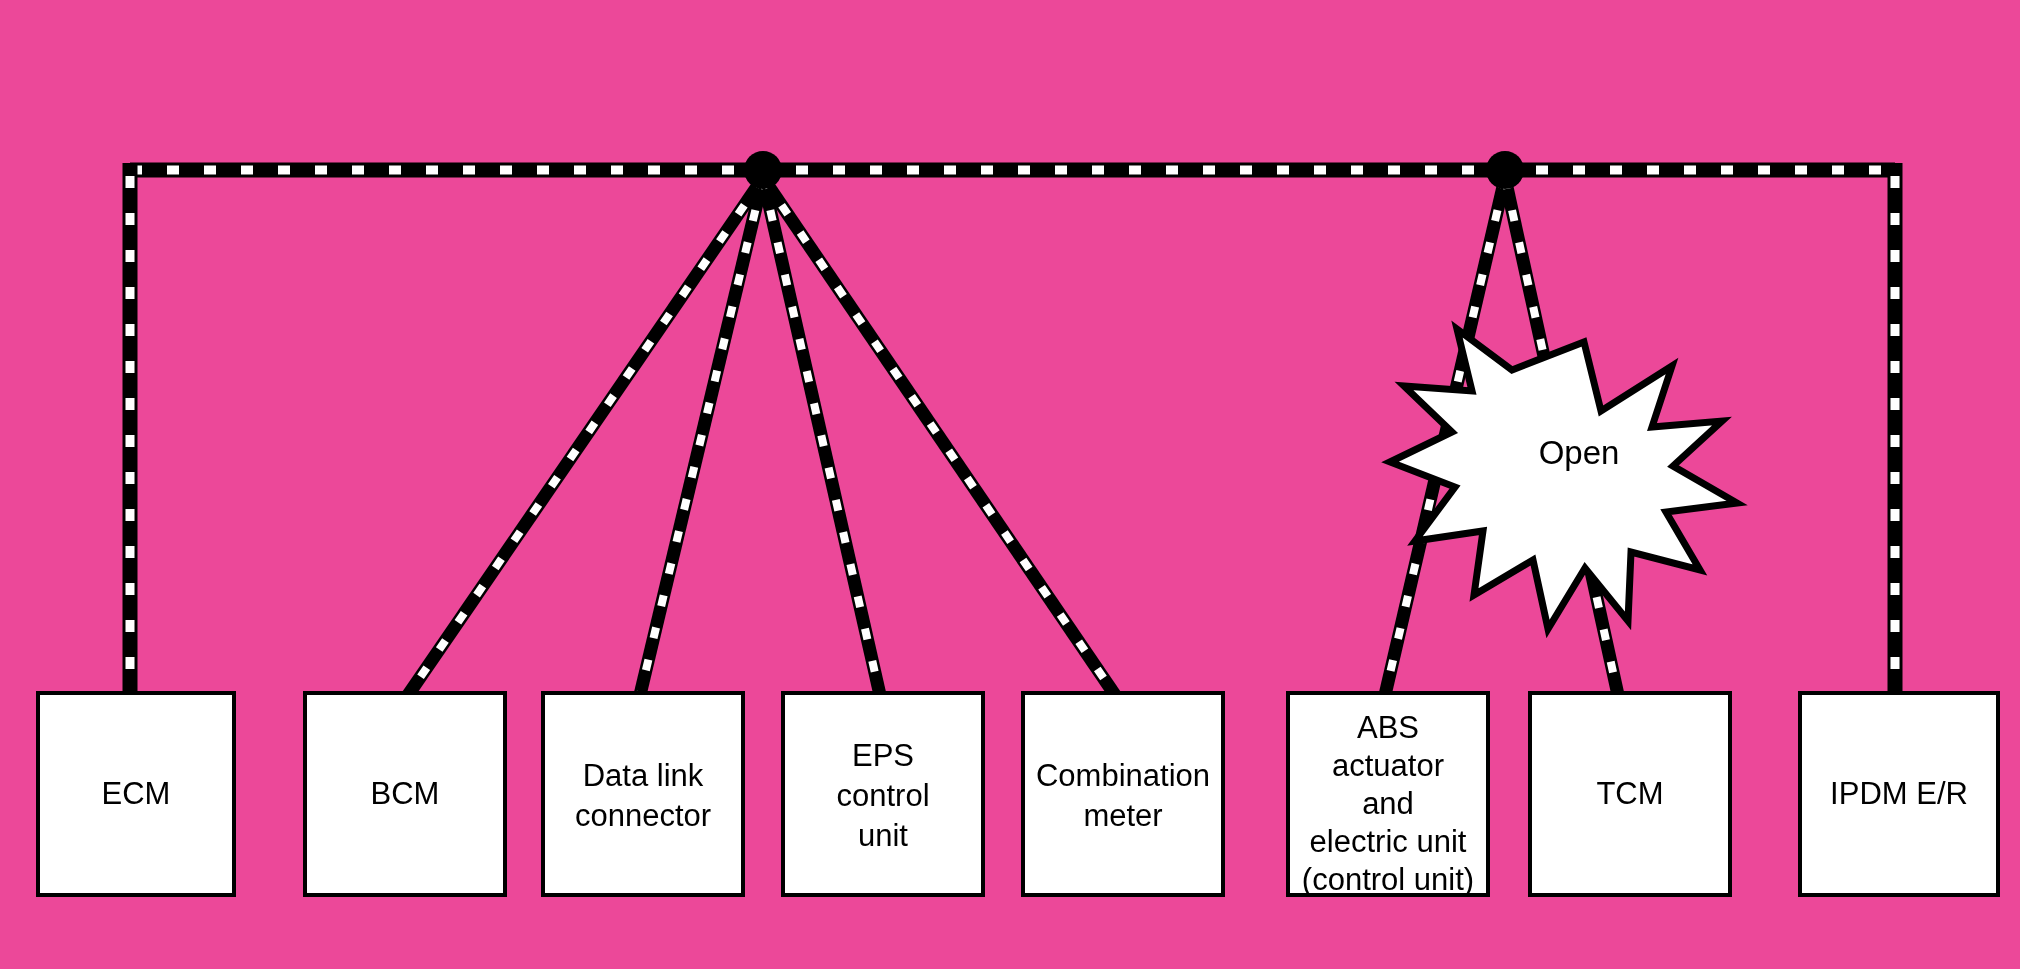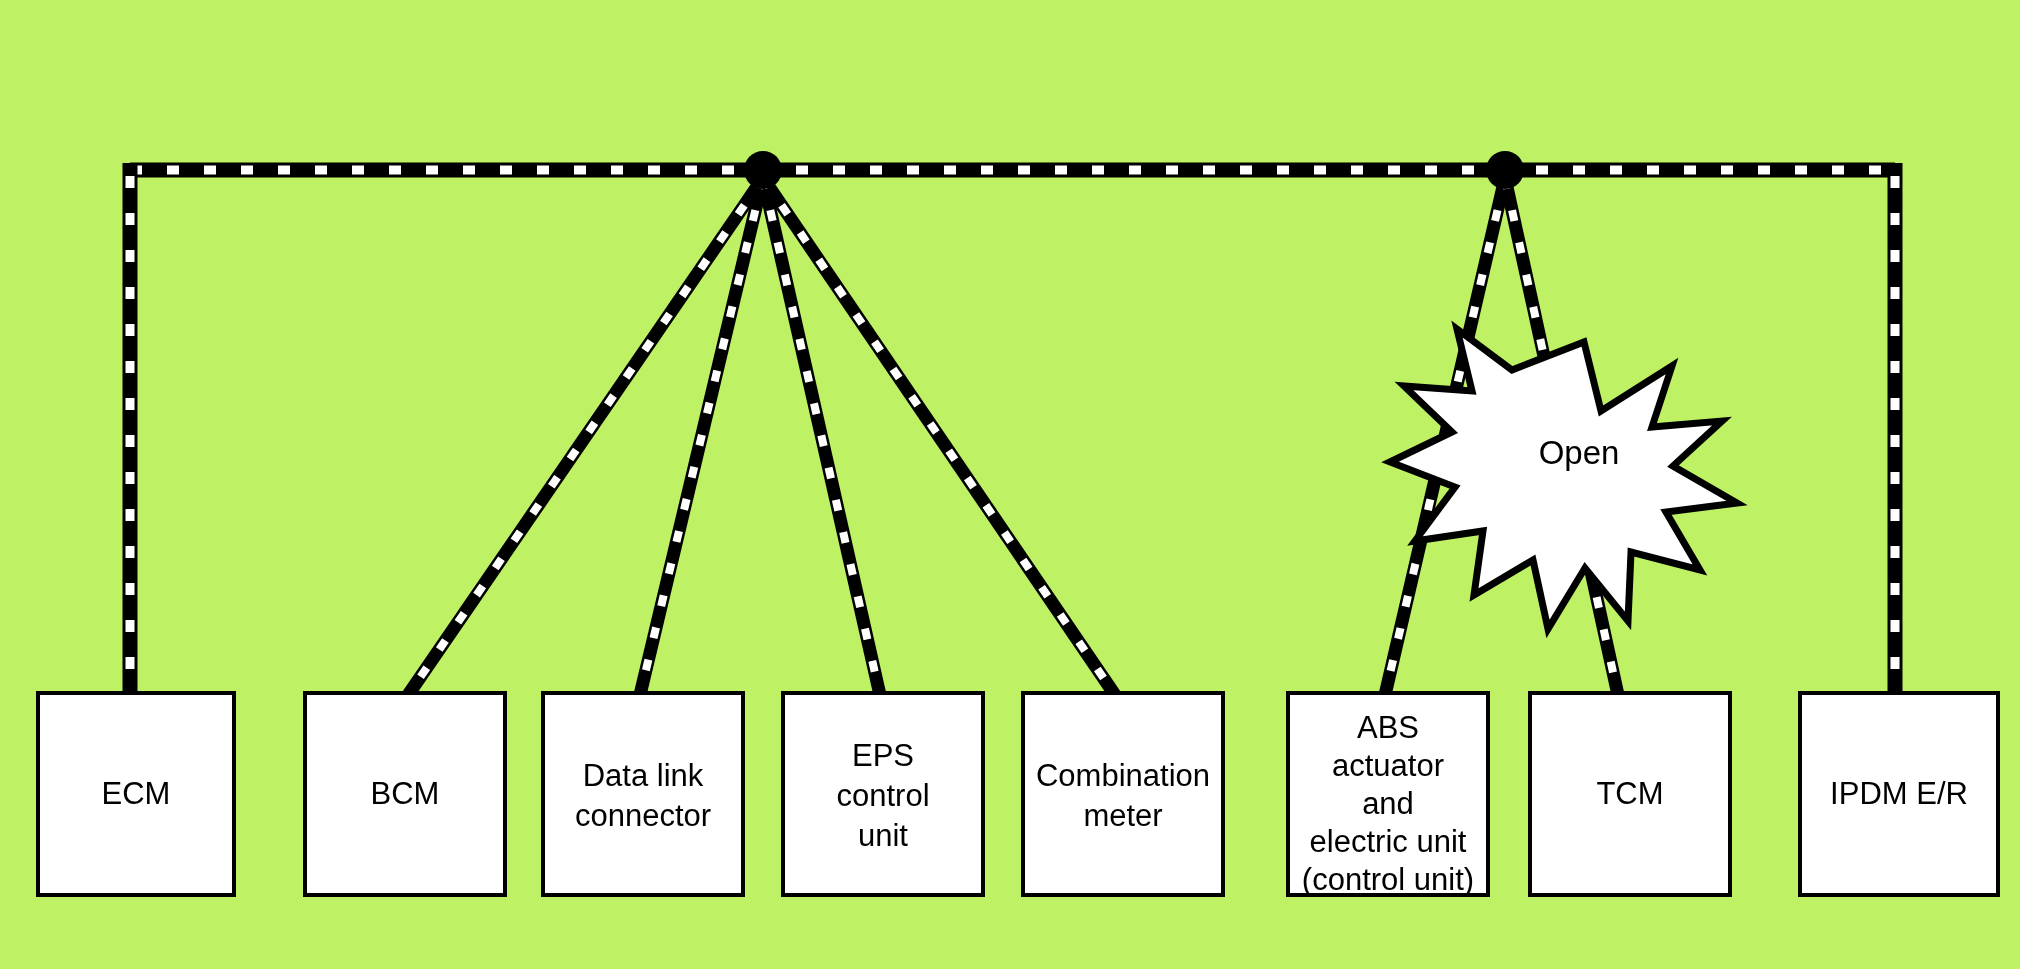--- a/index.html
+++ b/index.html
@@ -10,21 +10,21 @@
   body {
     width: 2020px;
     height: 969px;
     font-family: "Liberation Sans", sans-serif;
     overflow: hidden;
   }
   #diagram-root {
     position: relative;
     width: 2020px;
     height: 969px;
-    background: #bef264;
+    background: #ec4899;
   }
   svg#can-diagram {
     display: block;
     width: 2020px;
     height: 969px;
   }
   .node-box-rect {
     fill: #ffffff;
     stroke: #000000;
     stroke-width: 4;

